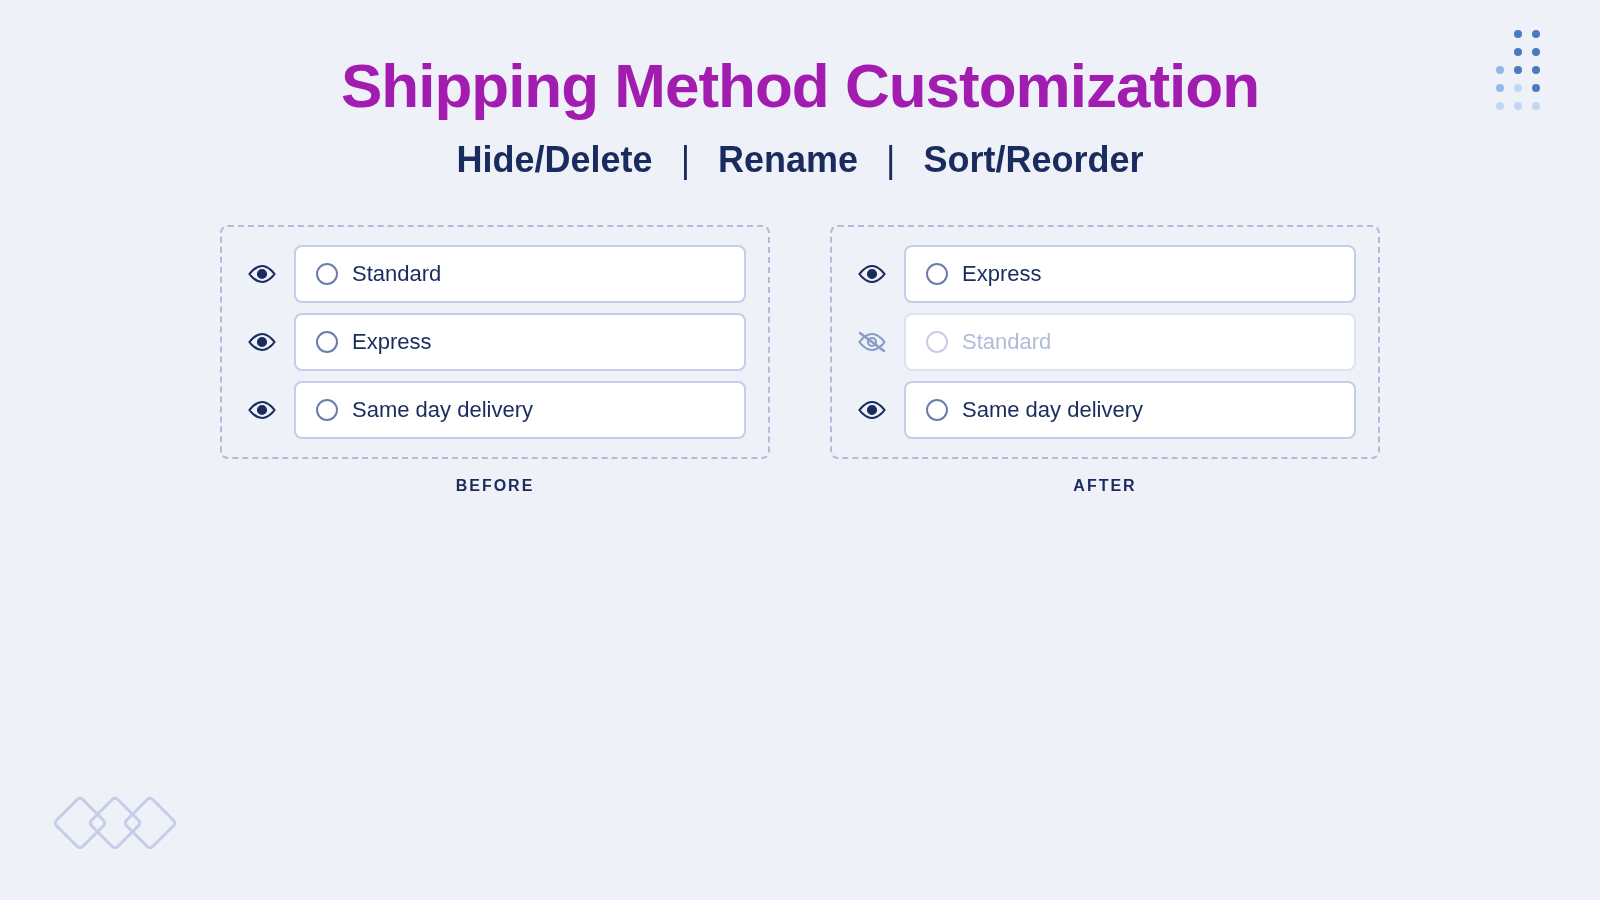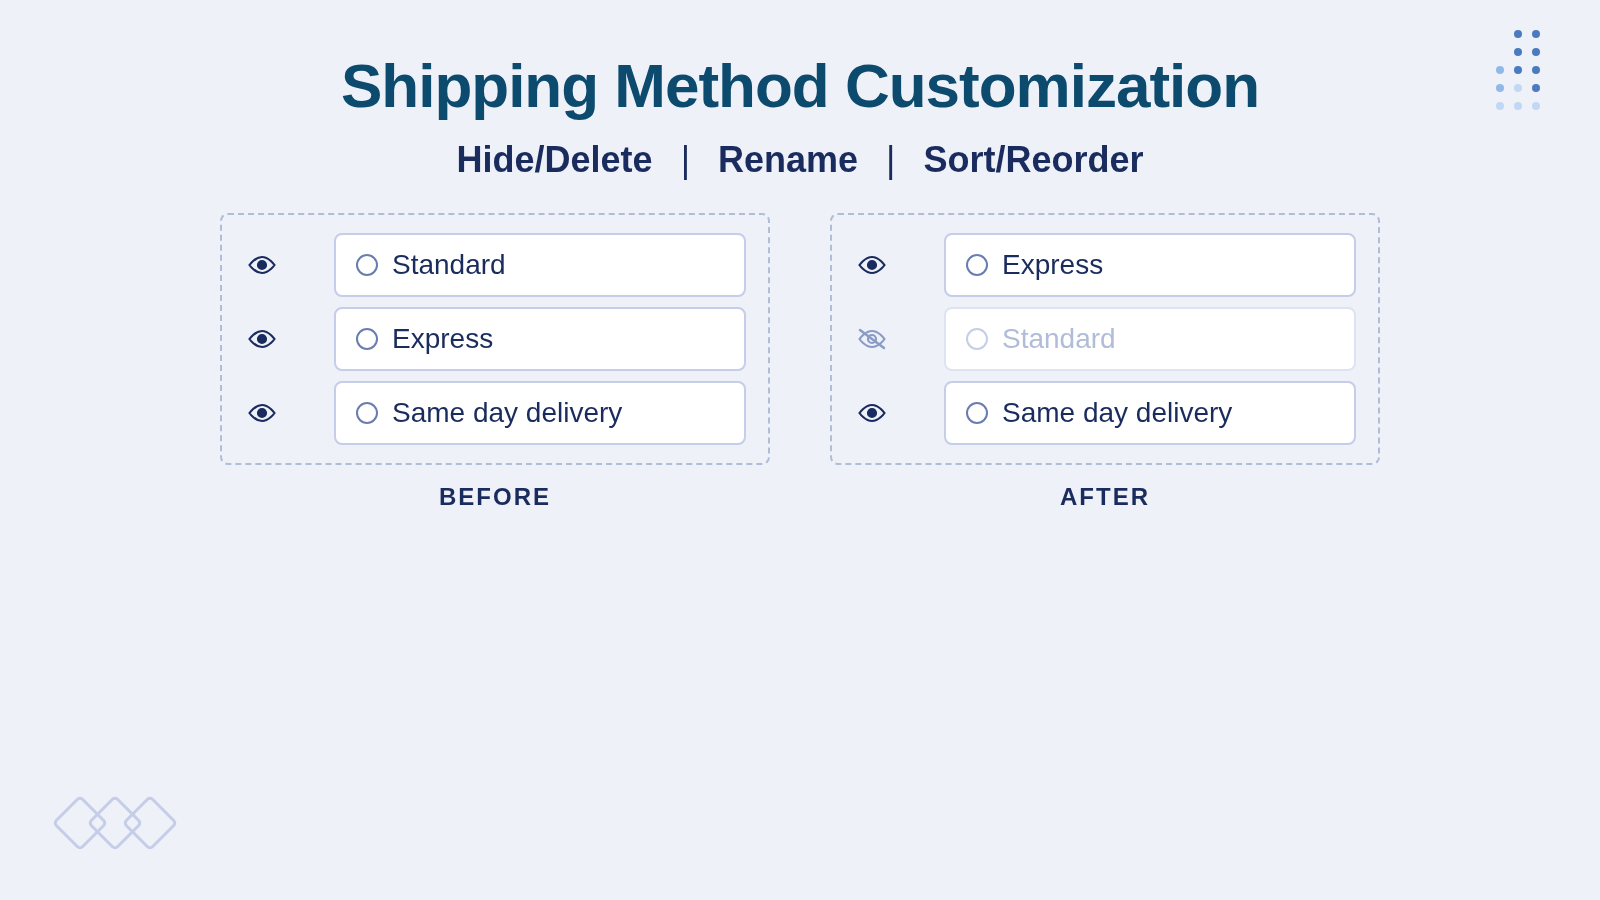--- a/index.html
+++ b/index.html
@@ -12,30 +12,30 @@
       display: flex;
       flex-direction: column;
       align-items: center;
       justify-content: flex-start;
       padding-top: 50px;
     }
 
     .page-title {
       font-size: 62px;
       font-weight: 800;
-      color: #0c4a6e;
+      color: #a21caf;
       margin-bottom: 18px;
       letter-spacing: -1px;
     }
 
     .subtitle {
       font-size: 36px;
       font-weight: 700;
       color: #1a2b5e;
-      margin-bottom: 32px;
+      margin-bottom: 44px;
       letter-spacing: 0px;
     }
 
     .subtitle span.divider {
       color: #1a2b5e;
       font-weight: 400;
       margin: 0 18px;
     }
 
     .panels-row {
@@ -57,21 +57,21 @@
       padding: 18px 22px;
       display: flex;
       flex-direction: column;
       gap: 10px;
       width: 550px;
       background: transparent;
     }
 
     .panel-label {
       margin-top: 18px;
-      font-size: 24px;
+      font-size: 16px;
       font-weight: 800;
       color: #1a2b5e;
       letter-spacing: 2px;
       text-transform: uppercase;
     }
 
     .shipping-row {
       display: flex;
       flex-direction: row;
       align-items: center;
@@ -89,24 +89,23 @@
 
     .shipping-option {
       flex: 1;
       border: 2px solid #c5cde8;
       border-radius: 8px;
       background: #fff;
       padding: 14px 20px;
       display: flex;
       align-items: center;
       gap: 14px;
-      font-size: 28px;
+      font-size: 22px;
       font-weight: 500;
       color: #1a2b5e;
-      margin-left: 40px;
     }
 
     .shipping-option.hidden-option {
       color: #b0bcd8;
       border-color: #dde3f0;
     }
 
     .shipping-option.hidden-option .radio-circle {
       border-color: #c5cde8;
     }

